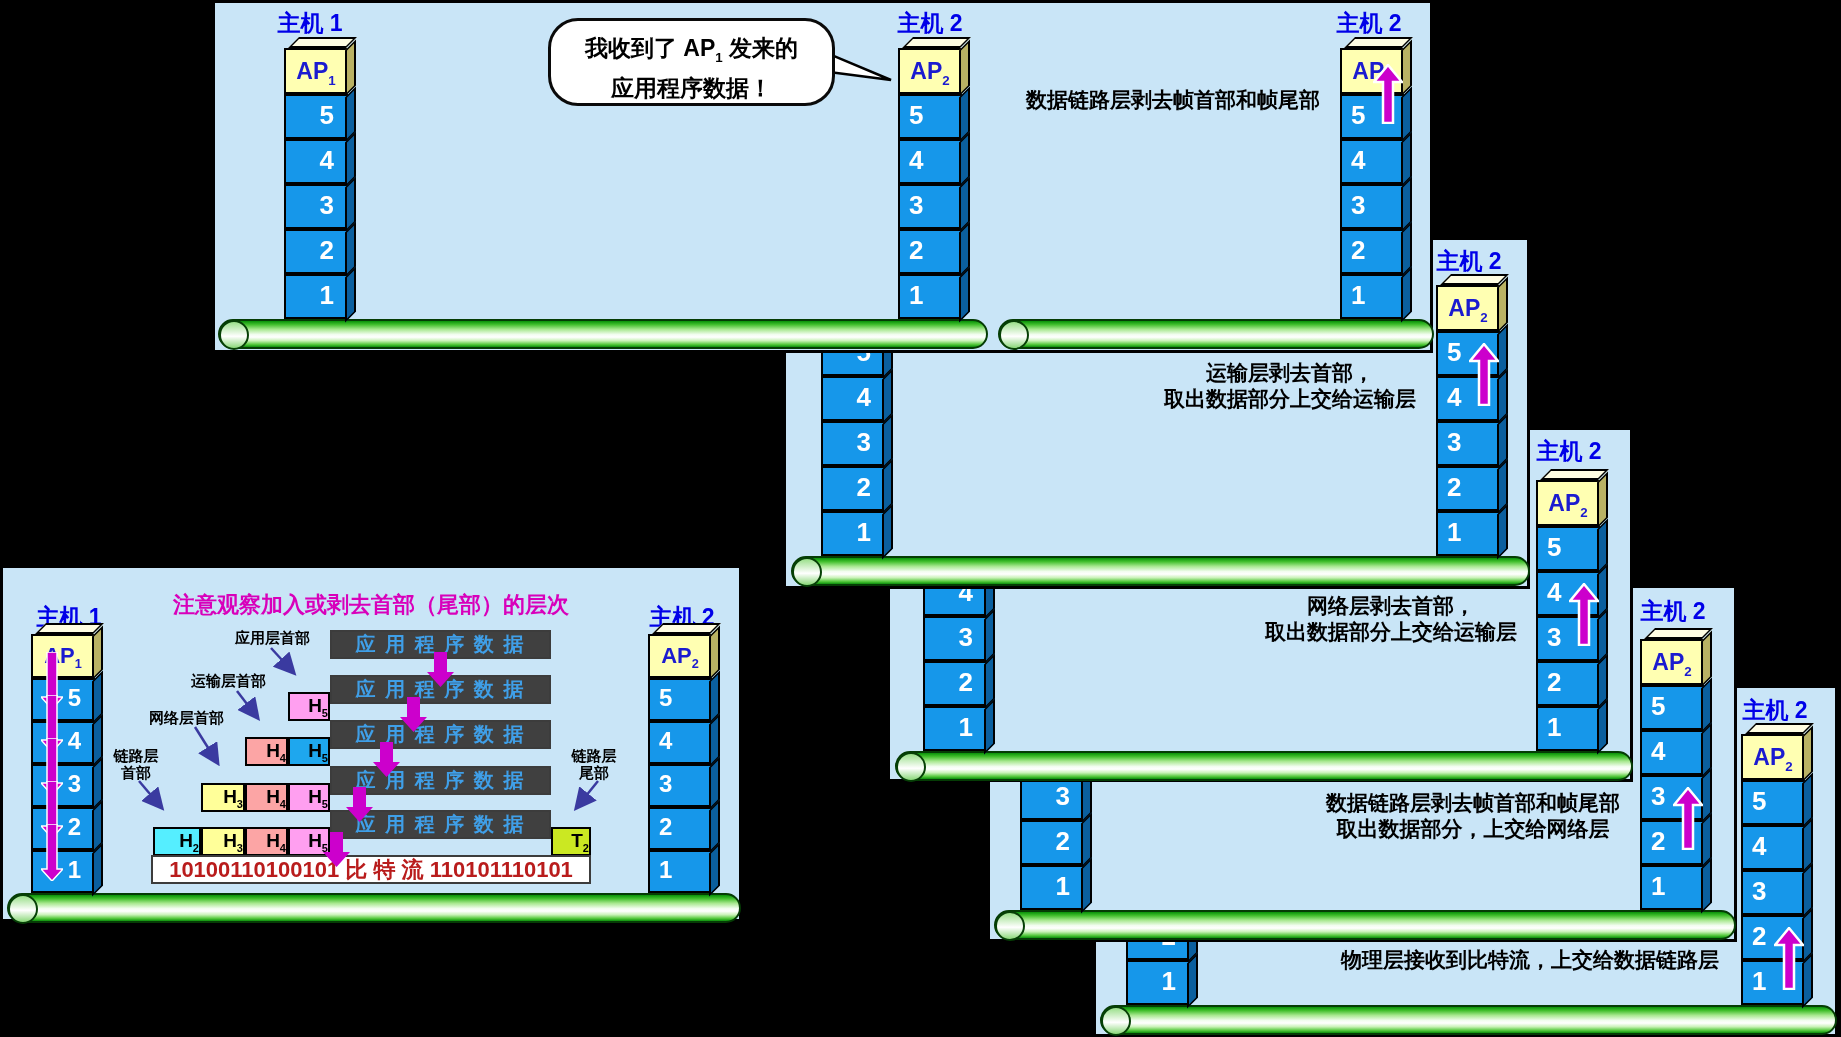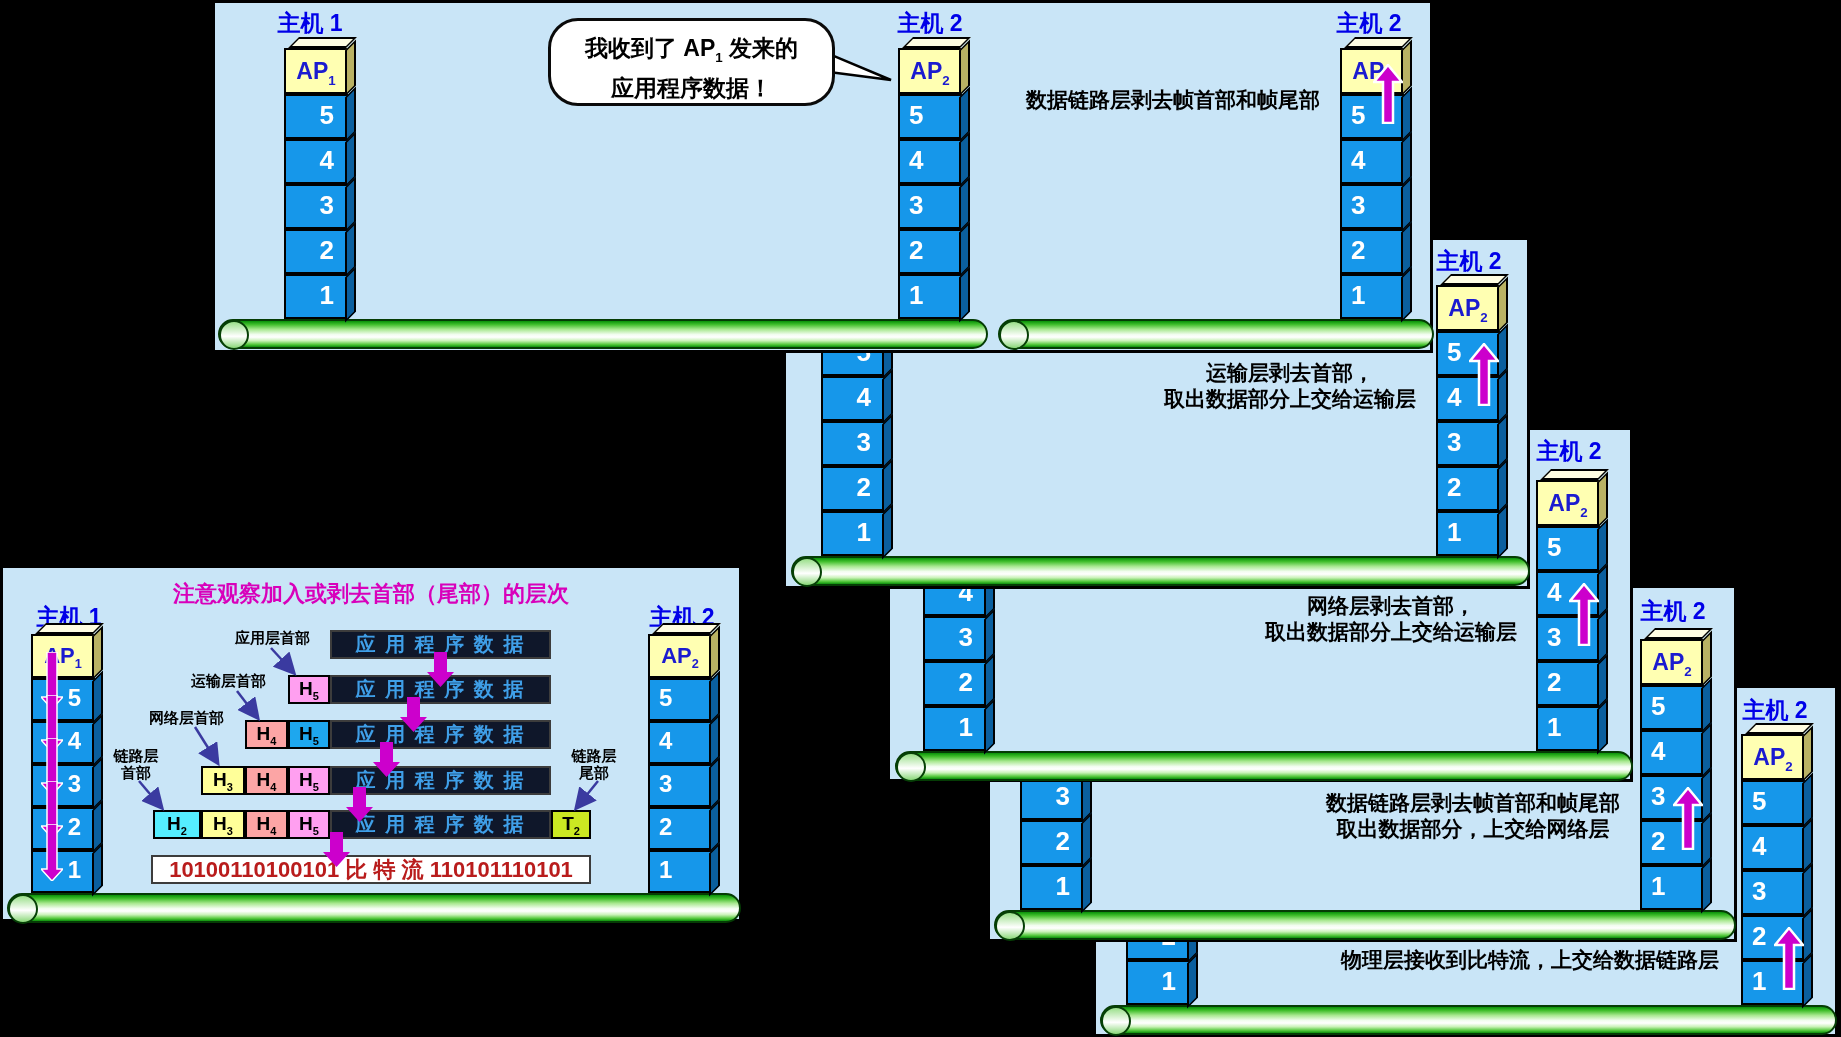--- a/index.html
+++ b/index.html
@@ -24,26 +24,26 @@
          text-align:center;color:#1b1bd0;font-weight:bold;}
   .apbox::before{content:"";position:absolute;left:2px;top:-13px;width:96%;height:11px;background:#fffde2;
                  border:2.5px solid #000;box-sizing:border-box;transform:skewX(-45deg);transform-origin:bottom left;}
   .apbox::after{content:"";position:absolute;right:-10px;top:-5px;width:7px;height:100%;
                 background:#b9b264;border:2px solid #000;transform:skewY(-45deg);}
   .sub{font-size:0.58em;vertical-align:sub;}
   .arrowwrap{position:absolute;}
   .bubble{position:absolute;background:#fff;border:3px solid #0a0a0a;border-radius:30px;text-align:center;
           font-weight:bold;font-size:23px;color:#000;box-sizing:border-box;padding-top:12px;line-height:31px;}
   .title{position:absolute;transform:translateX(-50%);color:#d800bb;font-weight:bold;font-size:22px;white-space:nowrap;}
-  .rowbox{position:absolute;background:#0f172a;border:2px solid #3c3c3c;box-sizing:border-box;text-align:center;
+  .rowbox{position:absolute;background:#404040;border:2px solid #3c3c3c;box-sizing:border-box;text-align:center;
           color:#3f9fe8;font-weight:bold;font-size:20px;line-height:25px;letter-spacing:2px;}
   .bitbox{position:absolute;background:#fff;border:2px solid #3c3c3c;box-sizing:border-box;text-align:center;
           color:#b91c1c;font-weight:bold;font-size:22px;line-height:25px;}
-  .chip{position:absolute;border:2px solid #000;box-sizing:border-box;text-align:center;color:#000;
-        font-weight:bold;font-size:19px;height:29px;line-height:24px;}
+  .chip{position:absolute;border:2px solid #000;box-sizing:border-box;text-align:right;color:#000;
+        font-weight:bold;font-size:19px;height:29px;line-height:24px;margin-top:17px;}
   .chip.pink{background:#ff9ff0}
   .chip.blue{background:#1ea7ee}
   .chip.orange{background:#fca5a5}
   .chip.yellow{background:#ffff99}
   .chip.cyan{background:#55eeff}
   .chip.green{background:#cbe822}
   .annlabel{position:absolute;font-size:15px;font-weight:bold;color:#000;line-height:17px;white-space:pre-line;}
 </style>
 </head>
 <body>
@@ -306,21 +306,21 @@
         <svg width="64" height="30" viewBox="0 0 64 30" style="display:block">
           <polygon points="0,1 62,27 0,19" fill="#fff" stroke="#000" stroke-width="2.5"></polygon>
         </svg>
       </div>
       <div class="bubble" style="left: 333px; top: 15px; width: 287px; height: 88px;">
         <div><span>我收到了 AP</span><span class="sub">1</span><span> 发来的</span></div>
         <div><span>应用程序数据！</span></div>
       </div>
     </div>
     <div class="panel" style="left: 0px; top: 565px; width: 742px; height: 357px;">
-      <div class="title" style="left: 368px; top: 11px; text-align: center;"><span>注意观察加入或剥去首部（尾部）的层次</span></div>
+      <div class="title" style="left: 368px; top: 22px; text-align: center;"><span>注意观察加入或剥去首部（尾部）的层次</span></div>
       <div class="pipe" style="left: 4px; top: 325px; width: 734px;">
         <span class="cap"></span>
       </div>
       <div class="hostlabel" style="left: 66px; top: 34px;"><span>主机 1</span></div>
       <div class="apbox" style="left: 28px; top: 66px; height: 44px; font-size: 22px; line-height: 40px;"><span>AP</span><span class="sub">1</span></div>
       <div class="lbox" style="left: 28px; top: 110px; height: 43px;">
         <span class="num right" style="font-size: 24px;">5</span>
       </div>
       <div class="lbox" style="left: 28px; top: 153px; height: 43px;">
         <span class="num right" style="font-size: 24px;">4</span>

